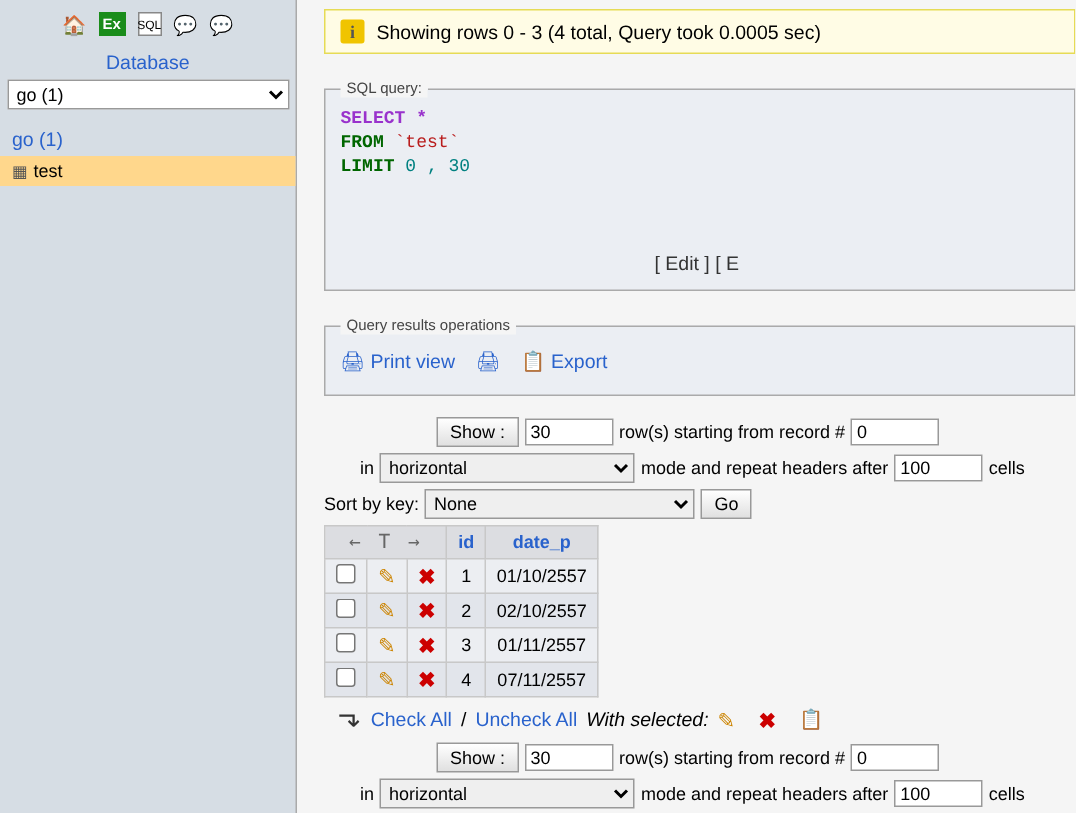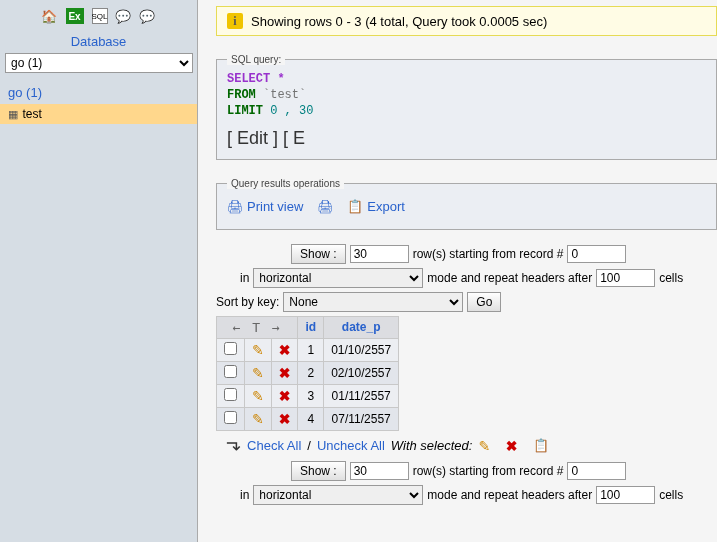--- a/index.html
+++ b/index.html
@@ -16,23 +16,23 @@
 .main { flex: 1; background: #f5f5f5; padding: 0 0 0 18px; overflow: hidden; position: relative; }
 .notice { background: #fffce5; border: 1px solid #e6db55; padding: 6px 10px; font-size: 13px; display: flex; align-items: center; gap: 8px; margin-top: 6px; }
 .notice-icon { width: 16px; height: 16px; background: #f0c400; border-radius: 2px; display: flex; align-items: center; justify-content: center; font-weight: bold; color: #555; font-size: 12px; font-family: serif; }
 
 fieldset { border: 1px solid #aaa; margin-top: 18px; padding: 6px 10px 10px 10px; background: #ebeef3; }
 legend { padding: 0 4px; font-size: 10px; color: #444; background: #f5f5f5; }
 .sql { font-family: "Courier New", monospace; font-size: 12px; line-height: 1.35; }
 .kw-purple { color: #9932cc; font-weight: bold; }
 .kw-green { color: #006600; font-weight: bold; }
 .kw-teal { color: #008080; }
-.kw-orange { color: #737373; }
-
-.edit-row { text-align: left; padding: 8px 4px 0 0; font-size: 18px; }
+.kw-orange { color: #b91c1c; }
+
+.edit-row { text-align: center; padding: 8px 4px 0 0; font-size: 13px; margin-top: 40px; }
 .edit-row span { color: #333; }
 .link { color: #2962cc; cursor: pointer; }
 
 .ops { display: flex; gap: 14px; align-items: center; padding: 4px 0; }
 .op-item { display: flex; align-items: center; gap: 4px; color: #2962cc; cursor: pointer; font-size: 13px; }
 .op-icon { width: 16px; height: 16px; display: inline-flex; align-items: center; justify-content: center; font-size: 13px; }
 
 .controls { margin-top: 14px; font-size: 12px; }
 .ctrl-line { display: flex; align-items: center; gap: 4px; margin-bottom: 4px; flex-wrap: wrap; padding-left: 75px; }
 .ctrl-line.left { padding-left: 24px; }

